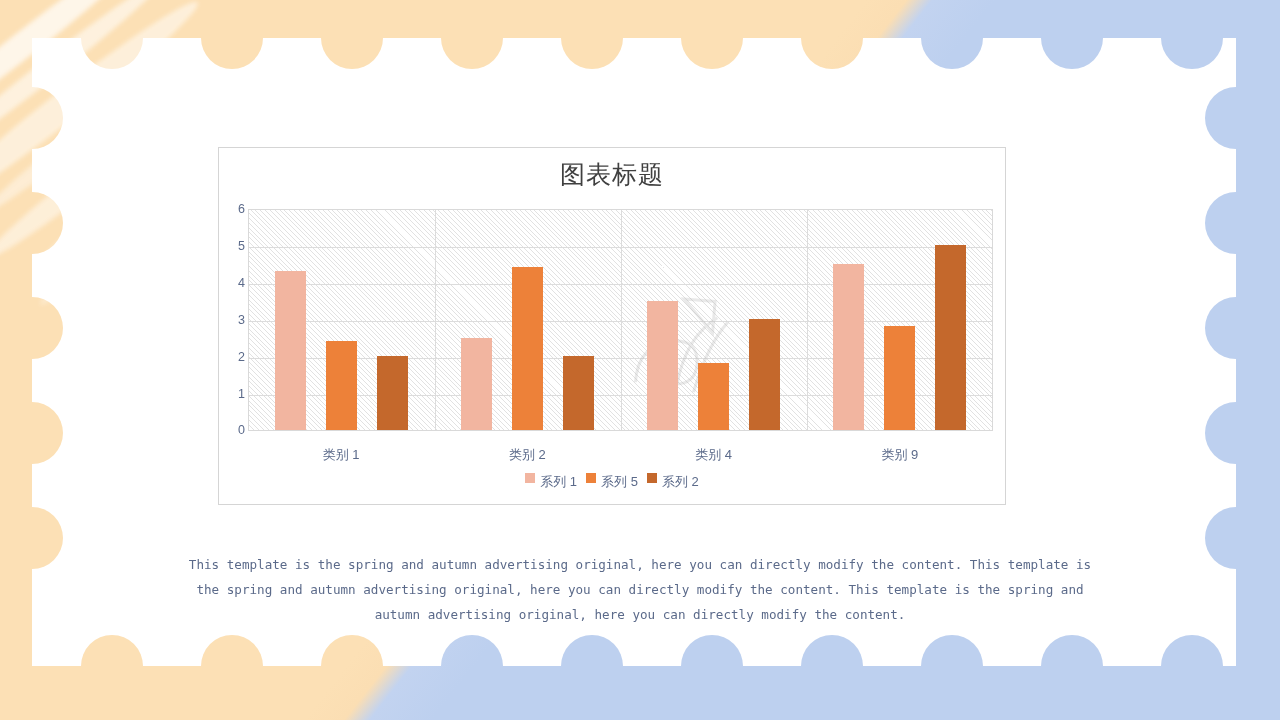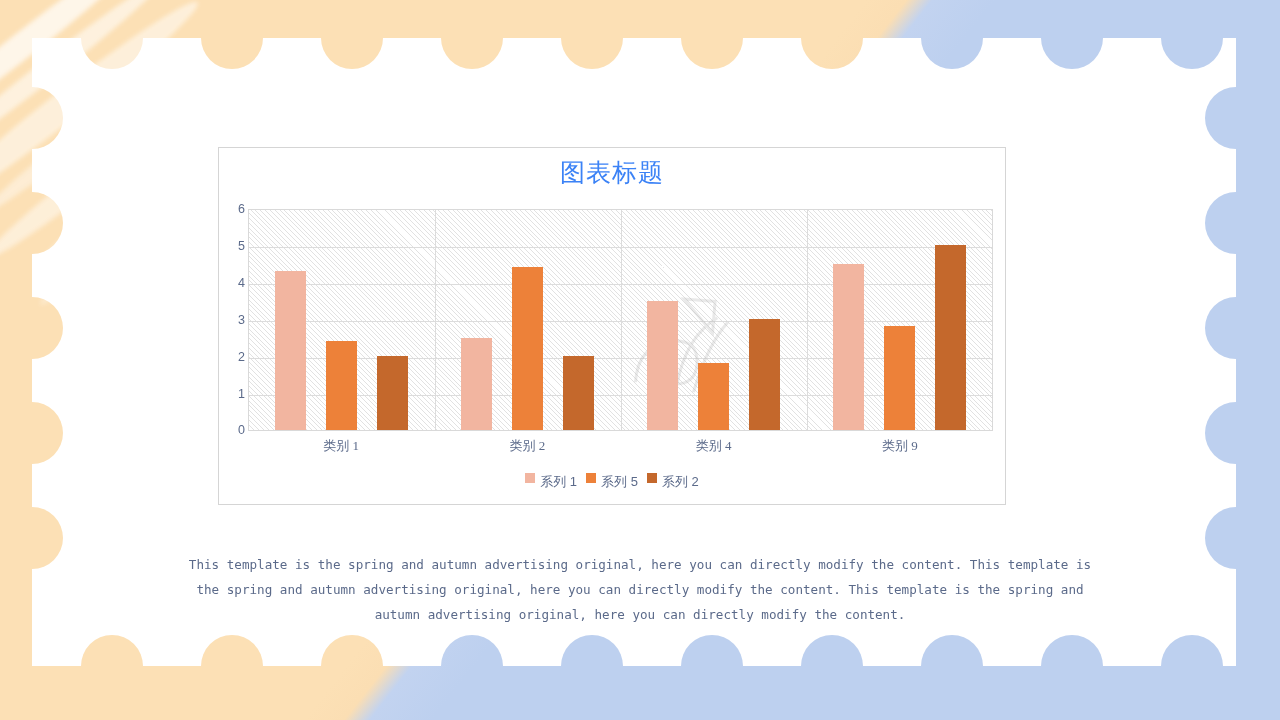--- a/index.html
+++ b/index.html
@@ -57,23 +57,23 @@
     width: 788px;
     height: 358px;
     background: #ffffff;
     border: 1px solid #d5d5d5;
     box-sizing: border-box;
   }
 
   .chart-title {
     text-align: center;
     margin-top: 14px;
-    font-family: Liberation Mono, monospace;
+    font-family: Liberation Serif, serif;
     font-size: 25px;
-    color: #3b82f6;
+    color: #404040;
     letter-spacing: 1px;
     line-height: 1;
   }
 
   
   .plot-wrap {
     position: absolute;
     left: 0;
     top: 61px;
     width: 788px;
@@ -157,24 +157,23 @@
     padding-bottom: 0;
   }
   .bar {
     width: 31px;
     display: block;
   }
 
   .x-labels {
     position: absolute;
     left: 29px;
-    top: 228px;
+    top: 237px;
     width: 745px;
     display: flex;
-    font-family: Liberation Serif, serif;
   }
   .x-label {
     flex: 1;
     text-align: center;
     font-size: 13px;
     color: #5b6a8a;
   }
 
   .legend {
     position: absolute;

